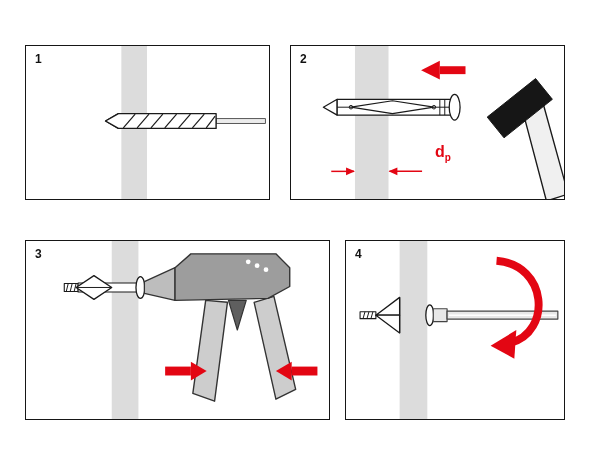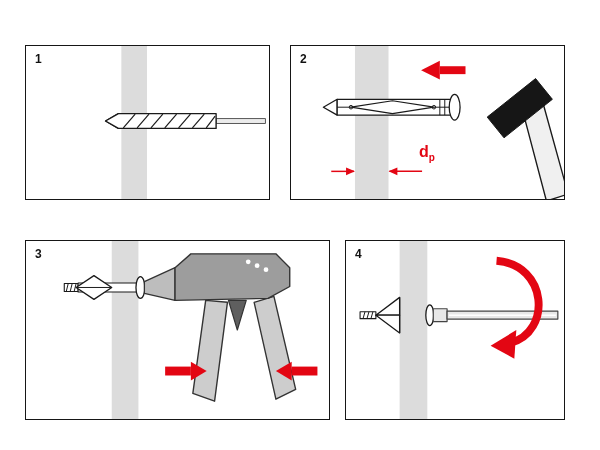--- a/index.html
+++ b/index.html
@@ -10,21 +10,21 @@
     font-family:"Liberation Sans", sans-serif;
     overflow:hidden;
   }
   .panel { position:absolute; border:1.6px solid #161616; background:#fff; }
   .panel svg { position:absolute; left:0; top:0; width:100%; height:100%; display:block; }
   .num {
     position:absolute; top:6px; left:9px;
     font-size:12px; font-weight:700; color:#111; z-index:2;
   }
   .dp {
-    position:absolute; left:128px; top:98px;
+    position:absolute; left:144px; top:98px;
     color:#e30613; font-weight:700; font-size:16px; z-index:2; line-height:1;
   }
   .dp sub { font-size:10px; font-weight:700; }
   #p1 { left:25px;  top:45px;  width:245px; height:155px; }
   #p2 { left:290px; top:45px;  width:275px; height:155px; }
   #p3 { left:25px;  top:240px; width:305px; height:180px; }
   #p4 { left:345px; top:240px; width:220px; height:180px; }
 </style>
 </head>
 <body>

